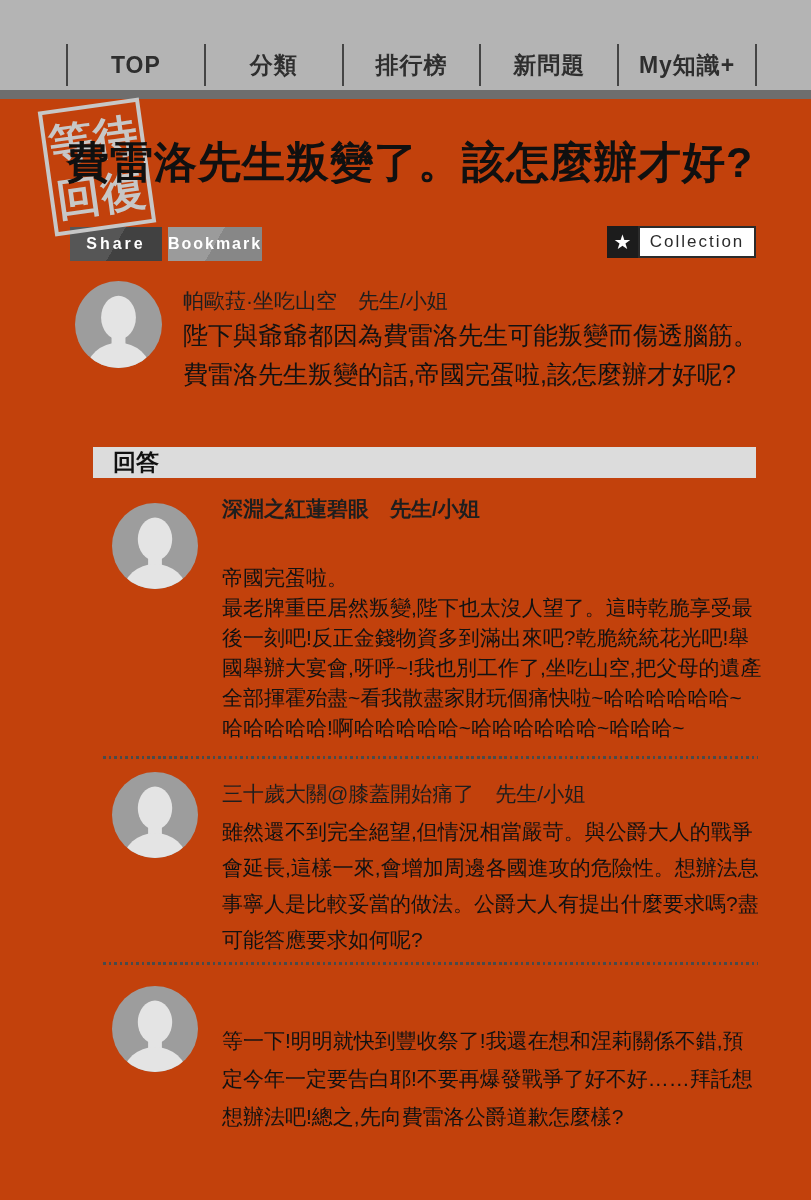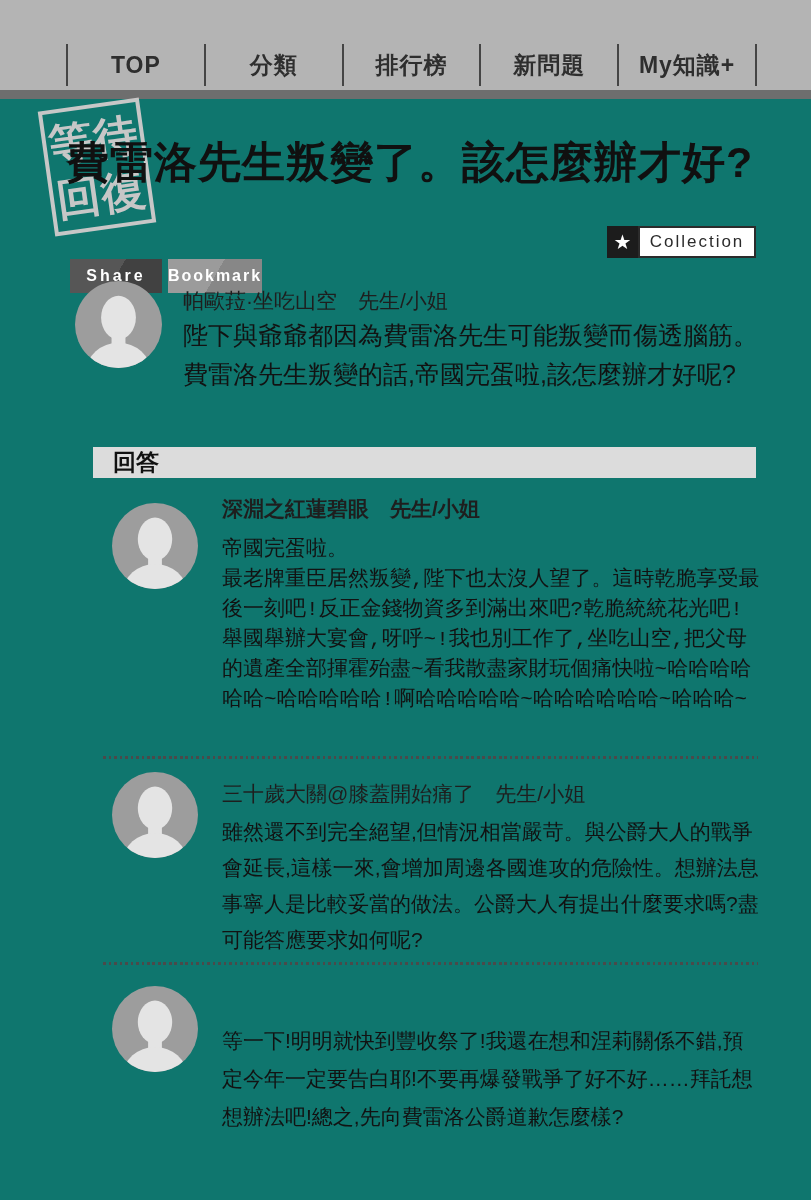--- a/index.html
+++ b/index.html
@@ -1,19 +1,19 @@
 <!DOCTYPE html>
 <html><head>
 <meta charset="utf-8">
 <style>
   * { box-sizing: border-box; margin: 0; padding: 0; }
   html, body { background: #ffffff; }
   .page {
     position: relative; width: 811px; height: 1200px; overflow: hidden;
-    background: #0f766e;
+    background: #c2410c;
     font-family: "Liberation Sans", "DejaVu Sans", sans-serif;
   }
 
   
   .navbar { position: absolute; left: 0; top: 0; width: 811px; height: 90px; background: #b4b4b4; }
   .nav-row { position: absolute; left: 66px; top: 44px; width: 691px; height: 42px;
              display: flex; border-right: 2px solid #454545; }
   .nav-item { flex: 1; display: flex; align-items: center; justify-content: center;
               border-left: 2px solid #454545; font-size: 23px; font-weight: 600;
               color: #2e2e2e; letter-spacing: 1px; cursor: pointer; white-space: nowrap; }
@@ -26,21 +26,21 @@
            color: #c7c7c7; font-size: 44px; font-weight: 700; line-height: 1; padding: 4px 2px;
            background: transparent; }
 
   
   .page-title { position: absolute; left: 66px; top: 134px; z-index: 2;
                 font-size: 43px; font-weight: 900; color: #101010; letter-spacing: 1px;
                 white-space: nowrap; }
 
   
   .btn { position: absolute; top: 227px; height: 34px; display: flex; align-items: center;
-         justify-content: center; color: #ffffff; font-size: 16px; font-weight: 700; cursor: pointer; margin-top: 32px; }
+         justify-content: center; color: #ffffff; font-size: 16px; font-weight: 700; cursor: pointer; }
   .btn-share { left: 70px; width: 92px; letter-spacing: 3px;
                background: linear-gradient(120deg, #565656 50%, #414141 50%); }
   .btn-bookmark { left: 168px; width: 94px; letter-spacing: 2px;
                   background: linear-gradient(120deg, #9b9b9b 50%, #878787 50%); }
   .collection { position: absolute; left: 607px; top: 226px; height: 32px; display: flex; cursor: pointer; }
   .collection-star { width: 31px; height: 32px; background: #1c1c1c; color: #ffffff;
                      font-size: 20px; display: flex; align-items: center; justify-content: center; }
   .collection-label { width: 118px; height: 32px; border: 2px solid #2b2b2b; background: #ffffff;
                       color: #2b2b2b; font-size: 17px; letter-spacing: 2px; font-weight: 500;
                       display: flex; align-items: center; justify-content: center; }
@@ -62,21 +62,21 @@
 
   .q-body { position: absolute; left: 183px; top: 316px; width: 578px;
             font-size: 25px; line-height: 39px; color: #121212; }
 
   .answers-header { position: absolute; left: 93px; top: 447px; width: 663px; height: 31px;
                     background: #dcdcdc; display: flex; align-items: center; padding-left: 20px;
                     font-size: 23px; font-weight: 700; color: #111111; }
 
   .a-body { position: absolute; left: 222px; width: 540px; color: #121212;
             font-size: 21px; white-space: pre-line; }
-  .a-body-1 { top: 535px; line-height: 30px; font-family: Liberation Mono, monospace; }
+  .a-body-1 { top: 563px; line-height: 30px; }
   .a-body-2 { top: 814px; line-height: 36px; }
   .a-body-3 { top: 1022px; line-height: 38px; }
 
   .divider { position: absolute; left: 103px; width: 655px; height: 3px;
              background-image: repeating-linear-gradient(90deg, #4a4a4a 0 2.5px, transparent 2.5px 5.5px); }
   .divider-1 { top: 756px; }
   .divider-2 { top: 962px; }
 </style>
 </head>
 <body>

